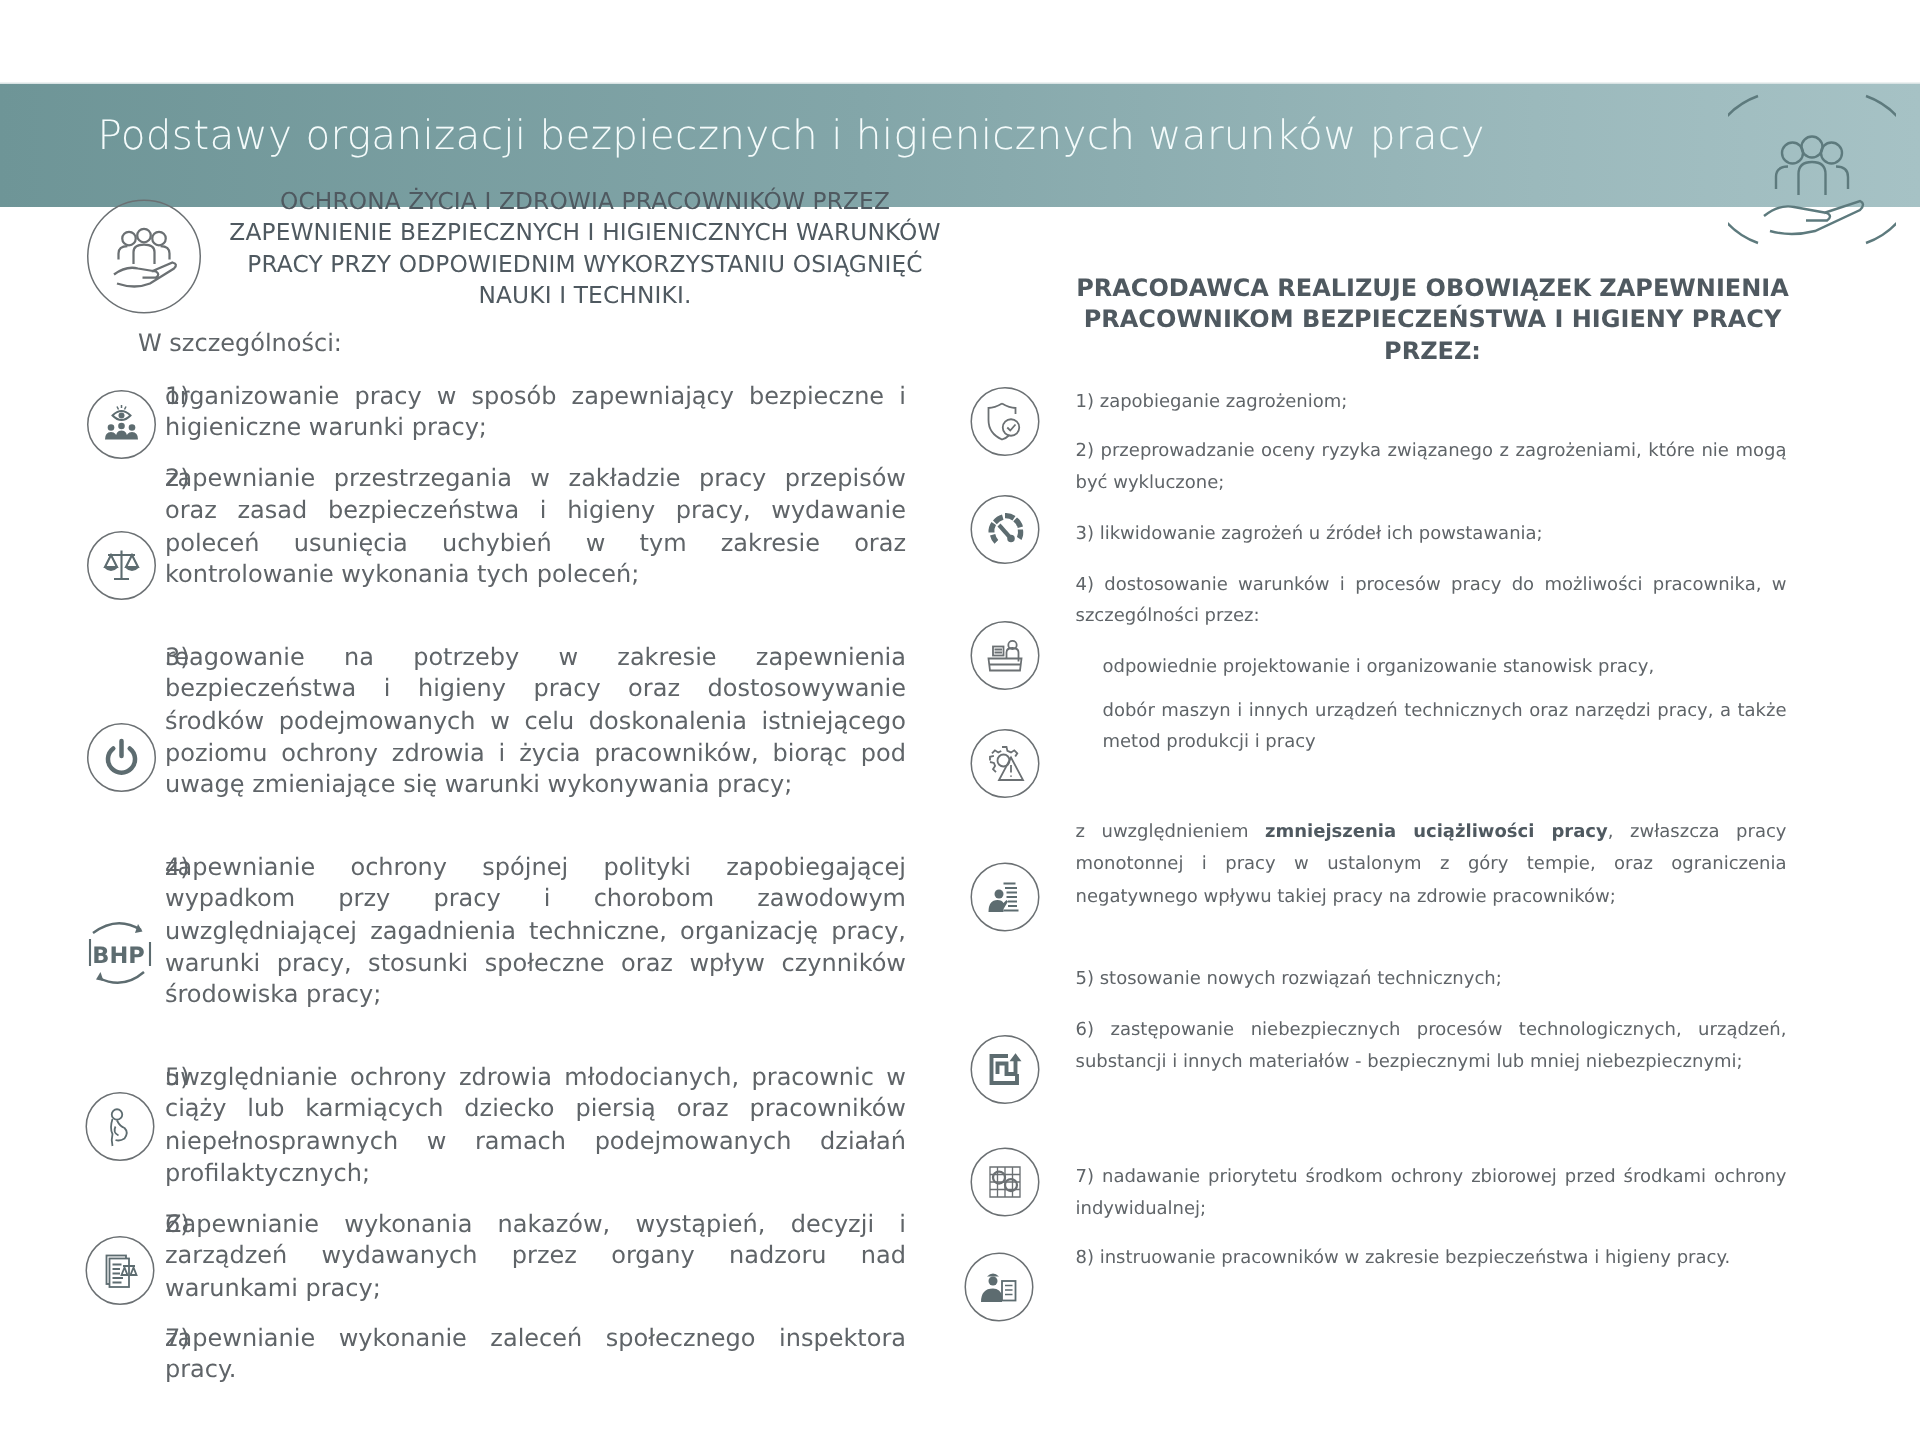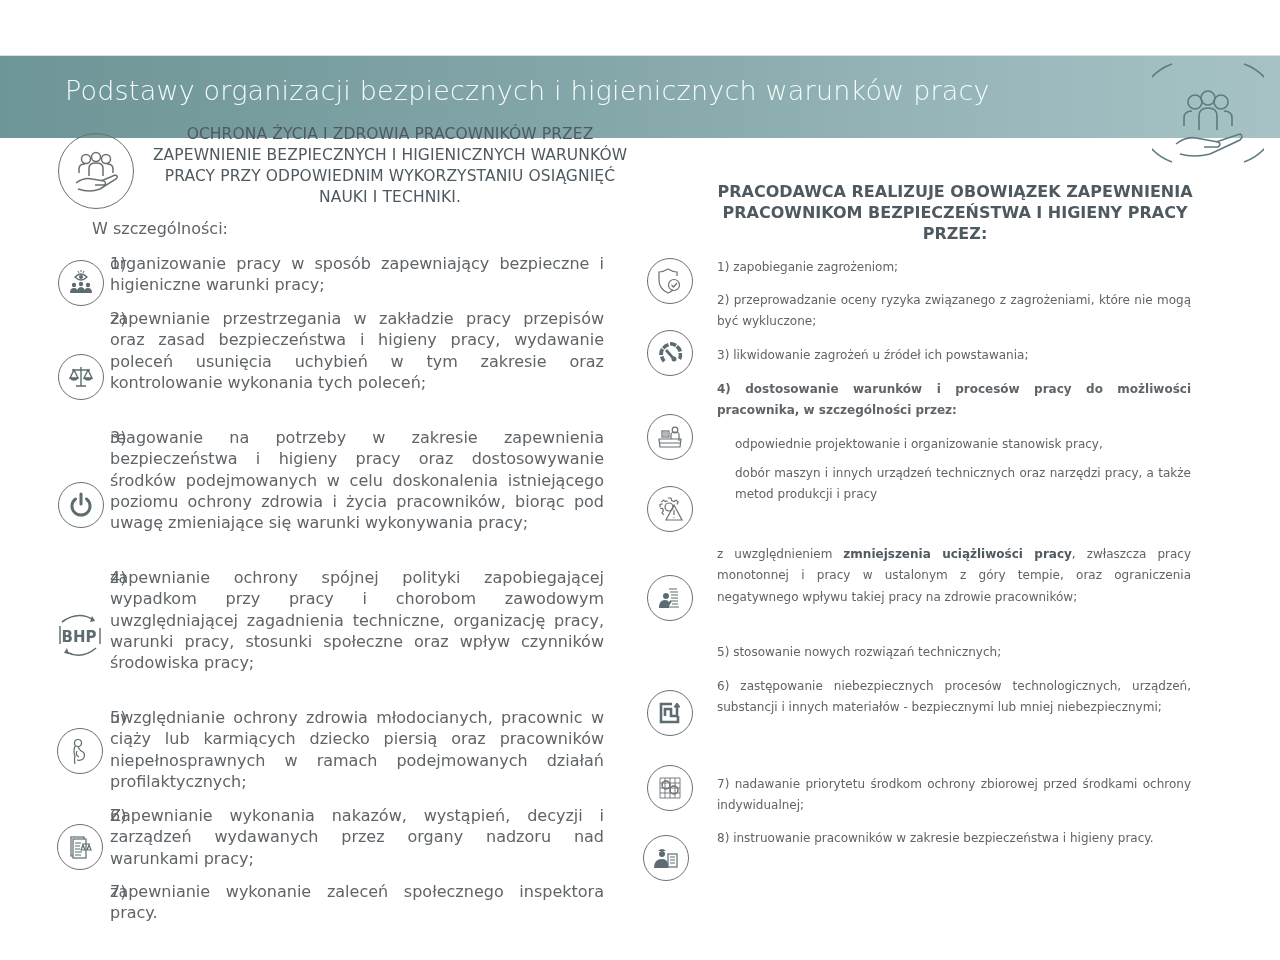--- a/index.html
+++ b/index.html
@@ -194,21 +194,21 @@
 
 <div class="circle-icon" style="left:647px;top:414px;">
   <svg viewBox="0 0 30 30" fill="none" stroke="#6b7073" stroke-width="1.2">
     <circle cx="20" cy="8" r="2.8"></circle>
       <path d="M16 17 v-4 q0-3 4-3 q4 0 4 3 v6"></path>
     <rect x="7" y="9" width="7" height="6"></rect>
       <path d="M8 11 h5 M8 13 h5"></path>
     <path d="M4 17 h22 l-1 8 h-20z M5 21 h20"></path>
   </svg>
 </div>
-<div class="right-item" style="top:379px;font-weight:bold;">4) dostosowanie warunków i procesów pracy do możliwości pracownika, w szczególności przez:</div>
+<div class="right-item" style="top:379px;">4) dostosowanie warunków i procesów pracy do możliwości pracownika, w szczególności przez:</div>
 <div class="right-item sub" style="top:434px;">odpowiednie projektowanie i organizowanie stanowisk pracy,</div>
 
 <div class="circle-icon" style="left:647px;top:486px;">
   <svg viewBox="0 0 30 30" fill="none" stroke="#6b7073" stroke-width="1.2">
     <path d="M13 4 h3 l0.6 2.6 l2.4 1 l2.2 -1.4 l2 2 l-1.4 2.2 M6.3 8.2 l2 -2 l2.2 1.4 l2 -0.9 M5 13 v-2.5 l2.6 -0.6 M5 14 l2.6 0.6 l0.8 2 l-1.4 2.2 l2 2"></path>
     <circle cx="14" cy="13" r="4"></circle>
     <path d="M19 11 l8 15 h-16z"></path>
       <path d="M19 16 v5 M19 23 v0.8"></path>
   </svg>
 </div>

